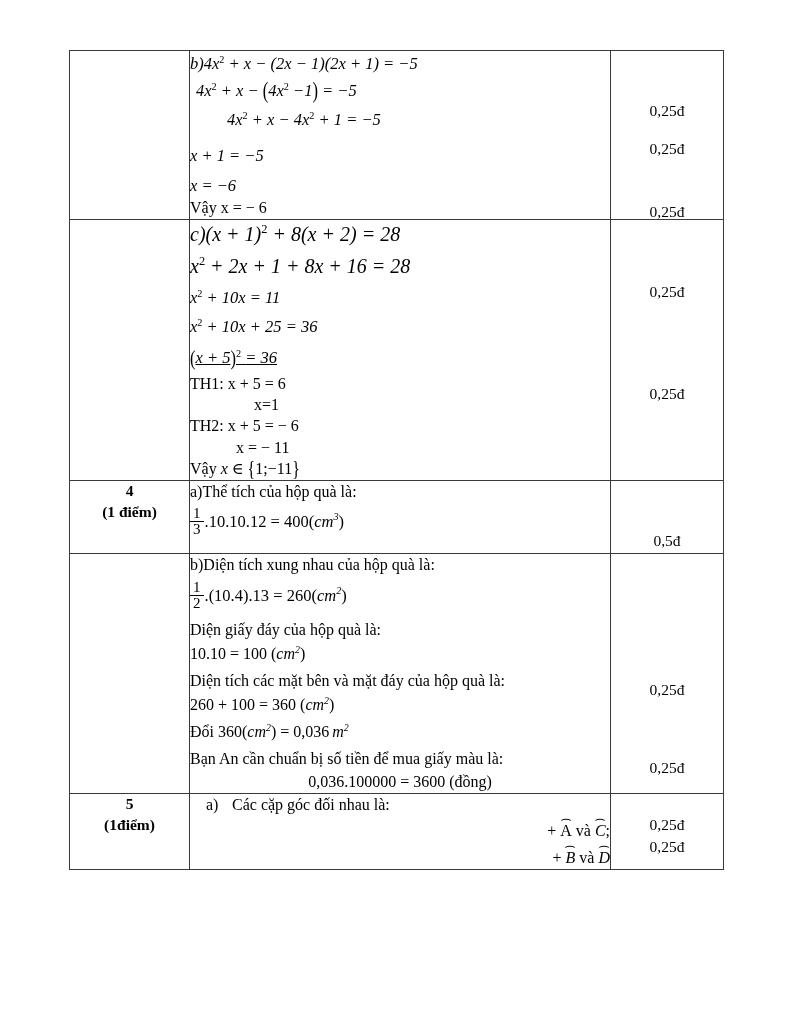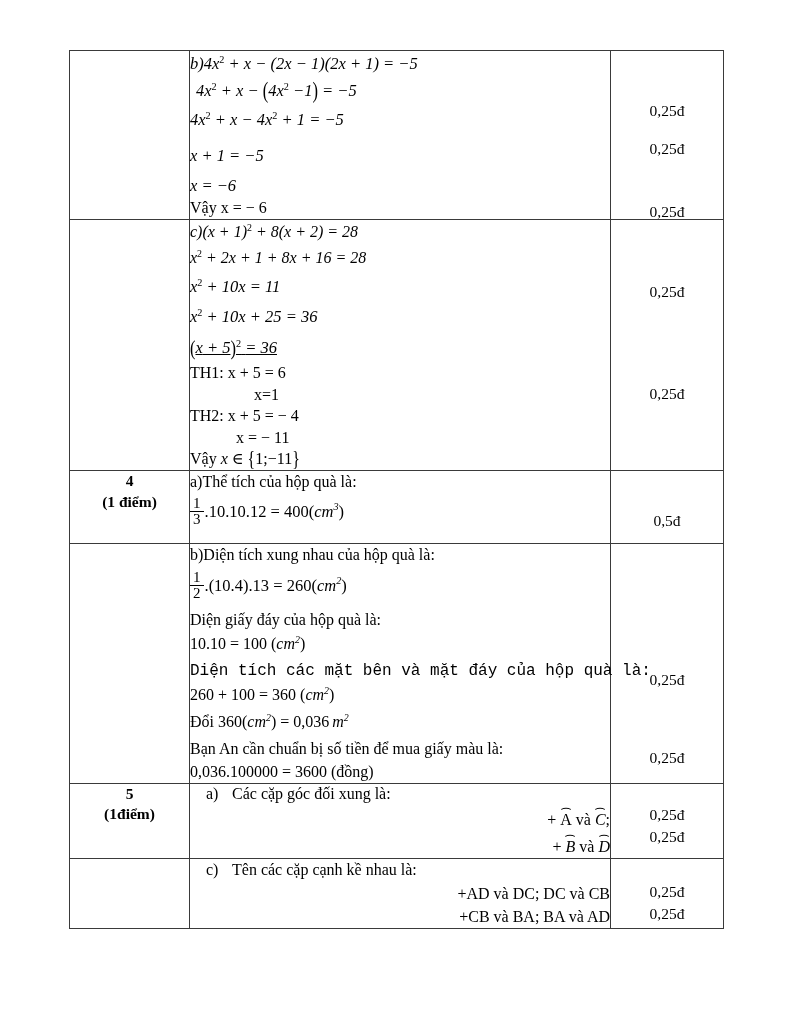--- a/index.html
+++ b/index.html
@@ -63,21 +63,21 @@
     font-size: 15.5px;
     line-height: 1;
   }
   .mi { font-style: italic; }
   .mathrow {
     font-style: italic;
     font-size: 16.5px;
     white-space: nowrap;
     padding: 1.5px 0;
   }
-  .mathrow.small { font-size: 16px; }
+  .mathrow.small { font-size: 20px; }
   .plain {
     font-style: normal;
     font-size: 16px;
     white-space: nowrap;
     padding: 0.5px 0;
   }
   sup.exp {
     font-size: 0.62em;
     vertical-align: super;
     line-height: 0;
@@ -148,21 +148,21 @@
         <col class="c-body">
         <col class="c-mark">
   </colgroup>
   <tbody>
 
   <tr>
     <td class="cell-no"></td>
     <td class="cell-body" style="height:166px;">
       <div class="mathrow"><span class="mi">b)</span><span>4x</span><sup class="expn">2</sup> <span>+ x − (2x − 1)(2x + 1) = −5</span></div>
       <div class="mathrow" style="padding-left:6px;padding-top:5px;"><span>4x</span><sup class="expn">2</sup> <span>+ x −</span> <span class="bigparen">(</span><span>4x</span><sup class="expn">2</sup> <span>−1</span><span class="bigparen">)</span> <span>= −5</span></div>
-      <div class="mathrow" style="padding-top:6px;"><span>4x</span><sup class="expn">2</sup> <span>+ x − 4x</span><sup class="expn">2</sup> <span>+ 1 = −5</span></div>
+      <div class="mathrow" style="padding-top:6px;margin-left:37px;"><span>4x</span><sup class="expn">2</sup> <span>+ x − 4x</span><sup class="expn">2</sup> <span>+ 1 = −5</span></div>
       <div class="mathrow" style="padding-top:6px;margin-top:8px;"><span>x + 1 = −5</span></div>
       <div class="mathrow" style="padding-top:7px;"><span>x = −6</span></div>
       <div class="plain"><span>Vậy x = − 6</span></div>
     </td>
     <td class="cell-mark">
       <span class="mark" style="top:52px;">0,25đ</span>
       <span class="mark" style="top:90px;">0,25đ</span>
       <span class="mark" style="top:153px;">0,25đ</span>
     </td>
   </tr>
@@ -170,88 +170,76 @@
   <tr>
     <td class="cell-no"></td>
     <td class="cell-body" style="height:239px;">
       <div class="mathrow small"><span>c)</span><span>(x + 1)</span><sup class="expn">2</sup> <span>+ 8(x + 2) = 28</span></div>
       <div class="mathrow small" style="padding-top:5px;"><span>x</span><sup class="expn">2</sup> <span>+ 2x + 1 + 8x + 16 = 28</span></div>
       <div class="mathrow" style="padding-top:6px;"><span>x</span><sup class="expn">2</sup> <span>+ 10x = 11</span></div>
       <div class="mathrow" style="padding-top:7px;"><span>x</span><sup class="expn">2</sup> <span>+ 10x + 25 = 36</span></div>
       <div class="mathrow" style="padding-top:8px;text-decoration:underline;"><span class="bigparen" style="transform:scaleY(1.3);display:inline-block;">(</span><span class="mi">x</span> + 5<span class="bigparen" style="transform:scaleY(1.3);display:inline-block;">)</span><sup class="expn">2</sup> <span>= 36</span></div>
       <div class="plain" style="padding-top:4px;"><span>TH1: x + 5 = 6</span></div>
       <div class="plain indent3"><span>x=1</span></div>
-      <div class="plain"><span>TH2: x + 5 = − 4</span></div>
+      <div class="plain"><span>TH2: x + 5 = − 6</span></div>
       <div class="plain indent2"><span>x = − 11</span></div>
       <div class="plain"><span>Vậy</span> <span class="mi">x ∈</span> <span class="bigparen" style="transform:scaleY(1.25);display:inline-block;">{</span>1;−11<span class="bigparen" style="transform:scaleY(1.25);display:inline-block;">}</span></div>
     </td>
     <td class="cell-mark">
       <span class="mark" style="top:64px;">0,25đ</span>
       <span class="mark" style="top:166px;">0,25đ</span>
     </td>
   </tr>
 
   <tr>
     <td class="cell-no" style="height:72px;">
       <div>4</div>
       <div>(1 điểm)</div>
     </td>
     <td class="cell-body">
       <div class="plain"><span>a)Thể tích của hộp quà là:</span></div>
       <div class="fracline-row" style="padding-top:4px;"><span class="frac"><span class="num">1</span><span class="den">3</span></span><span style="font-style:normal;">.10.10.12 = 400(</span><span class="mi">cm</span><sup class="exp">3</sup><span style="font-style:normal;">)</span></div>
     </td>
     <td class="cell-mark">
-      <span class="mark" style="top:42px;">0,5đ</span>
+      <span class="mark" style="top:52px;">0,5đ</span>
     </td>
   </tr>
 
   <tr>
     <td class="cell-no"></td>
     <td class="cell-body" style="height:216px;">
       <div class="plain"><span>b)Diện tích xung nhau của hộp quà là:</span></div>
       <div class="fracline-row" style="padding-top:5px;"><span class="frac"><span class="num">1</span><span class="den">2</span></span><span style="font-style:normal;">.(10.4).13 = 260(</span><span class="mi">cm</span><sup class="exp">2</sup><span style="font-style:normal;">)</span></div>
       <div class="plain" style="padding-top:6px;"><span>Diện giấy đáy của hộp quà là:</span></div>
       <div class="plain" style="padding-top:3px;"><span>10.10 = 100 (</span><span class="mi">cm</span><sup class="exp">2</sup><span>)</span></div>
-      <div class="plain" style="padding-top:6px;font-family:Liberation Mono, monospace;"><span>Diện tích các mặt bên và mặt đáy của hộp quà là:</span></div>
+      <div class="plain" style="padding-top:6px;"><span>Diện tích các mặt bên và mặt đáy của hộp quà là:</span></div>
       <div class="plain" style="padding-top:3px;"><span>260 + 100 = 360 (</span><span class="mi">cm</span><sup class="exp">2</sup><span>)</span></div>
       <div class="plain" style="padding-top:6px;"><span>Đổi 360(</span><span class="mi">cm</span><sup class="exp">2</sup><span>) = 0,036</span><span class="mi" style="margin-left:3px;">m</span><sup class="exp">2</sup></div>
       <div class="plain" style="padding-top:6px;"><span>Bạn An cần chuẩn bị số tiền để mua giấy màu là:</span></div>
-      <div class="plain" style="padding-top:2px;"><span>0,036.100000 = 3600 (đồng)</span></div>
+      <div class="plain" style="padding-top:2px;text-align:center;"><span>0,036.100000 = 3600 (đồng)</span></div>
     </td>
     <td class="cell-mark">
       <span class="mark" style="top:128px;">0,25đ</span>
       <span class="mark" style="top:206px;">0,25đ</span>
     </td>
   </tr>
 
   <tr>
     <td class="cell-no" style="height:70px;">
       <div>5</div>
       <div>(1điểm)</div>
     </td>
     <td class="cell-body" style="padding-left:16px;">
-      <div class="plain"><span class="listlead">a)</span><span>Các cặp góc đối xung là:</span></div>
+      <div class="plain"><span class="listlead">a)</span><span>Các cặp góc đối nhau là:</span></div>
       <div class="plain indent1" style="padding-top:5px;"><span>+</span>&nbsp;<span class="hat"><span class="base up">A</span></span>&nbsp;<span>và</span>&nbsp;<span class="hat"><span class="base">C</span></span><span>;</span></div>
       <div class="plain indent1" style="padding-top:6px;"><span>+</span>&nbsp;<span class="hat"><span class="base">B</span></span>&nbsp;<span>và</span>&nbsp;<span class="hat"><span class="base">D</span></span></div>
     </td>
     <td class="cell-mark">
       <span class="mark" style="top:23px;">0,25đ</span>
       <span class="mark" style="top:45px;">0,25đ</span>
     </td>
   </tr>
 
-  <tr>
-    <td class="cell-no"></td>
-    <td class="cell-body" style="padding-left:16px;height:56px;">
-      <div class="plain"><span class="listlead">c)</span><span>Tên các cặp cạnh kề nhau là:</span></div>
-      <div class="plain indent1" style="padding-top:3px;"><span>+AD và DC; DC và CB</span></div>
-      <div class="plain indent1" style="padding-top:2px;"><span>+CB và BA; BA và AD</span></div>
-    </td>
-    <td class="cell-mark">
-      <span class="mark" style="top:25px;">0,25đ</span>
-      <span class="mark" style="top:47px;">0,25đ</span>
-    </td>
-  </tr>
 
   </tbody>
 </table>
 
 </div>
 
 </body></html>

